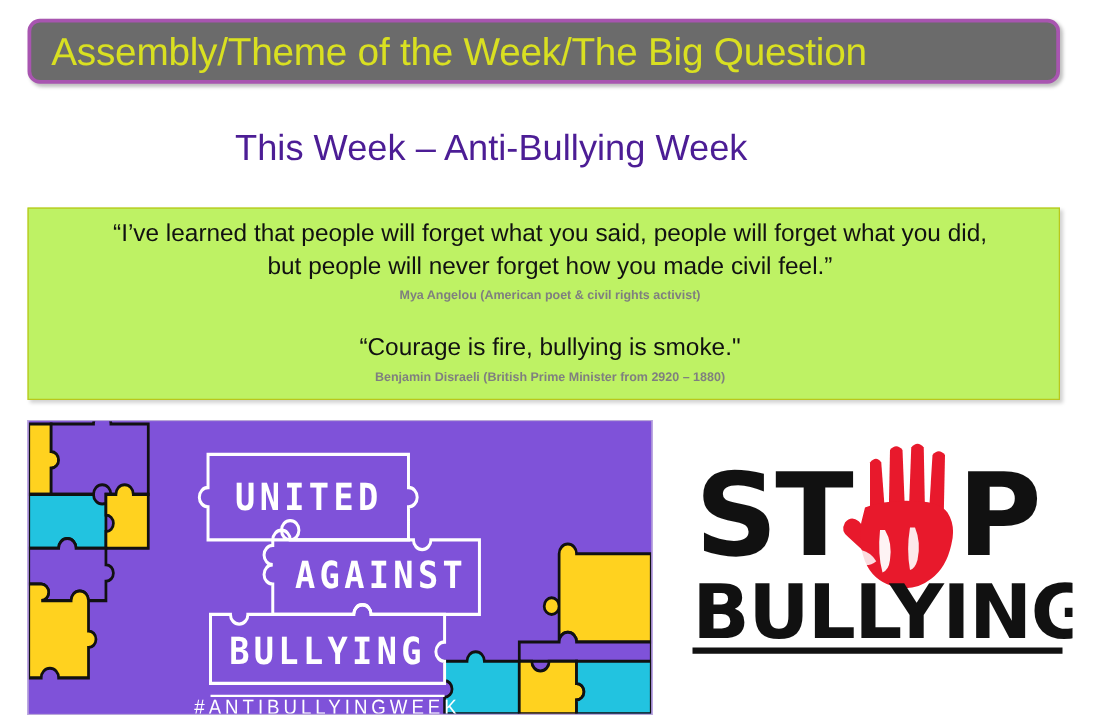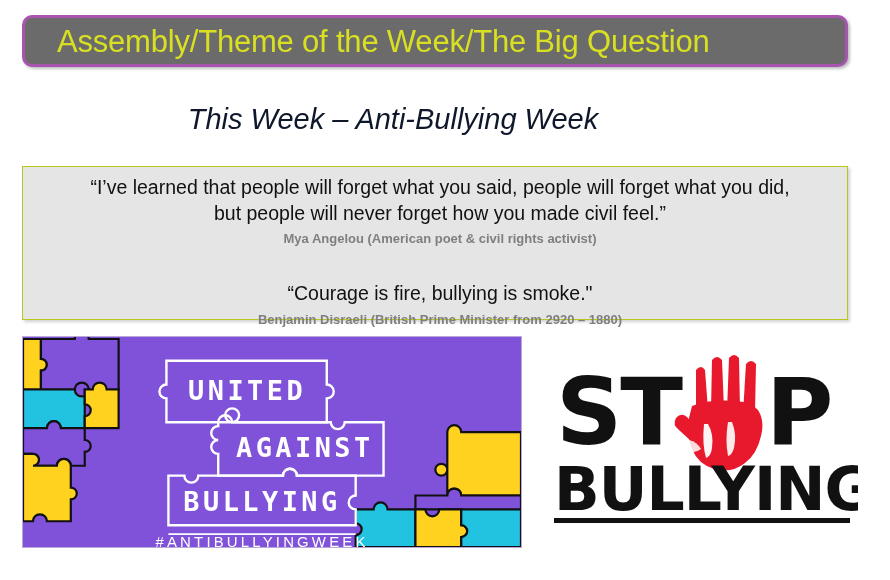--- a/index.html
+++ b/index.html
@@ -28,77 +28,76 @@
     box-sizing: border-box;
     display: flex;
     align-items: center;
     box-shadow: 2px 2px 3px rgba(0,0,0,0.25);
   }
   .title-text {
     color: #d9e021;
     font-size: 31px;
     font-weight: 400;
     letter-spacing: -0.2px;
-    padding-left: 32px;
+    padding-left: 16px;
     white-space: nowrap;
     line-height: 1;
   }
 
   
   .subheading {
     position: absolute;
     left: 0;
     top: 103px;
     width: 786px;
     text-align: center;
     font-size: 29px;
-    color: #0f172a;
-    white-space: nowrap;
-    font-style: italic;
+    color: #4c1d95;
+    white-space: nowrap;
   }
 
   
   .quote-box {
     position: absolute;
     left: 22px;
     top: 166px;
     width: 826px;
     height: 154px;
-    background: #e5e5e5;
+    background: #bef264;
     border: 1px solid #b9c71c;
     box-sizing: border-box;
     box-shadow: 2px 2px 3px rgba(0,0,0,0.18);
     padding: 8px 0 0 10px;
   }
   .quote-line {
     text-align: center;
     color: #111111;
     font-size: 19.5px;
     line-height: 1.32;
     white-space: nowrap;
   }
   .quote-attrib {
     text-align: center;
     color: #7f7f7f;
-    font-size: 13px;
+    font-size: 10px;
     font-weight: bold;
     margin-top: 5px;
     white-space: nowrap;
   }
   .quote-block-2 {
-    margin-top: 35px;
+    margin-top: 24px;
   }
 
   
   .uab-banner {
     position: absolute;
     left: 22px;
     top: 336px;
     width: 500px;
-    height: 212px;
+    height: 236px;
     background: #7f52d9;
     border: 1px solid #b9a8d8;
     box-sizing: border-box;
     overflow: hidden;
   }
   .uab-svg { display: block; width: 100%; height: 100%; }
 
   
   .stop-logo {
     position: absolute;

